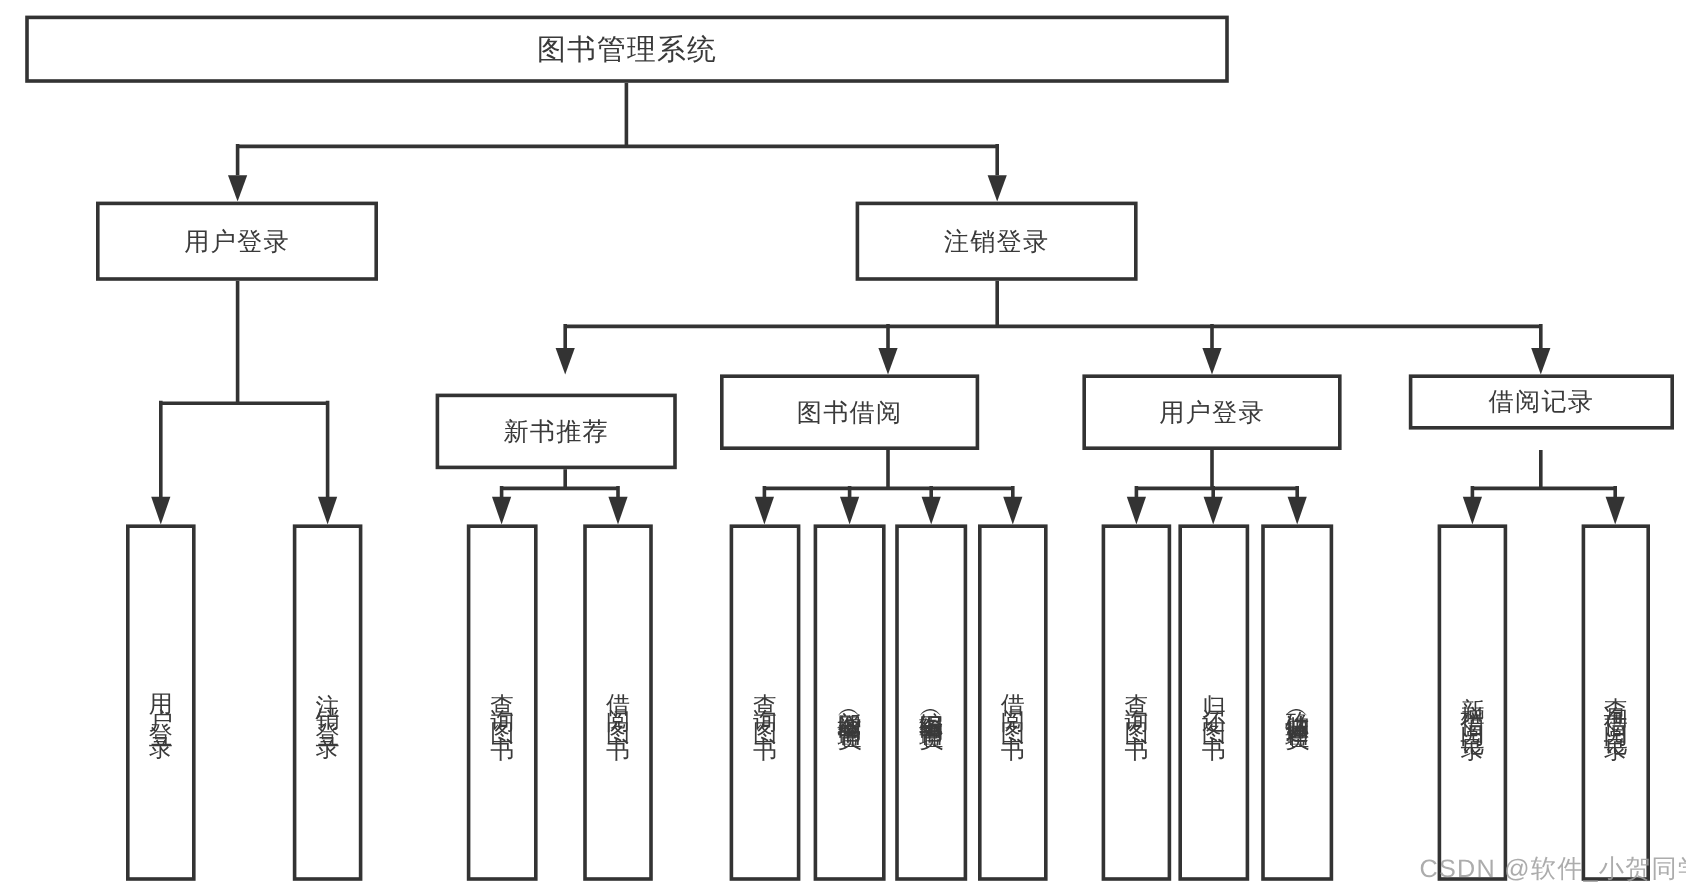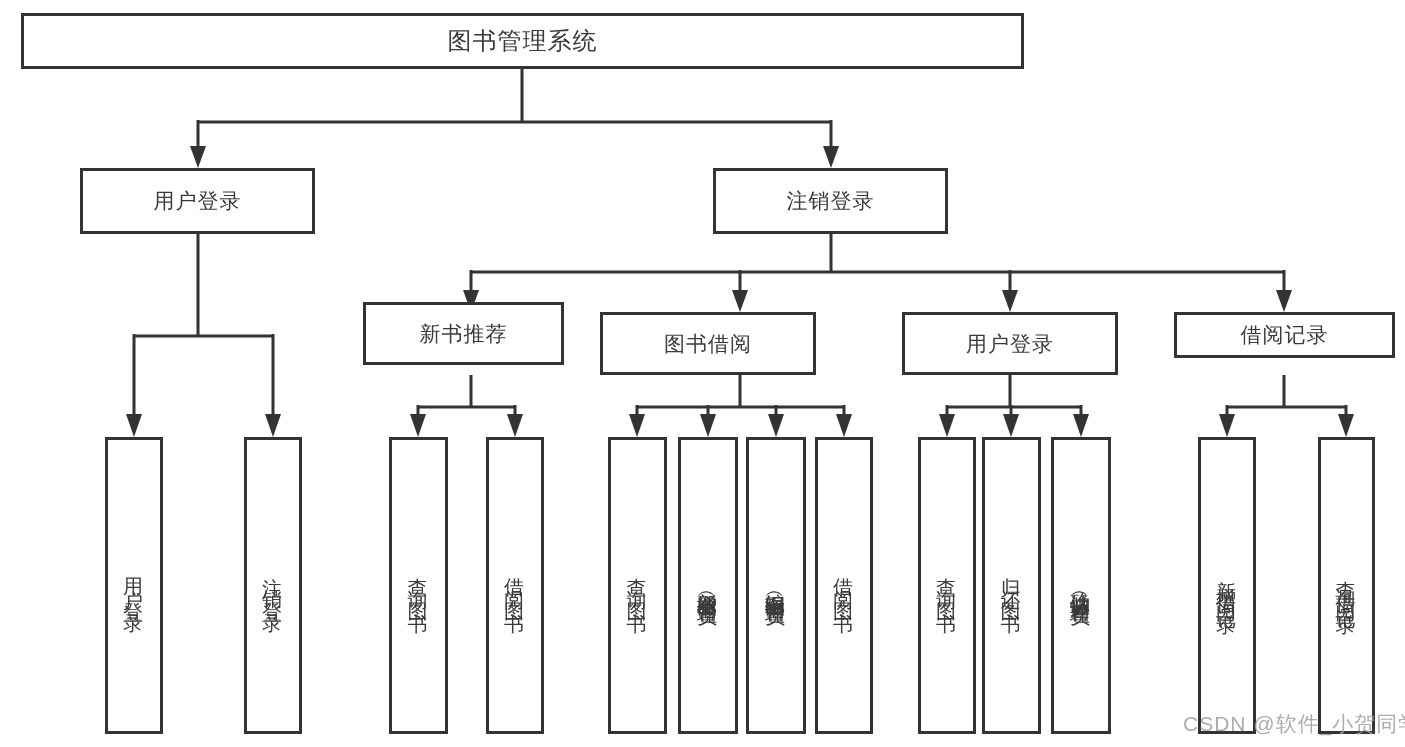--- a/index.html
+++ b/index.html
@@ -81,21 +81,21 @@
   <polygon points="1073,414 1089,414 1081,437"></polygon>
   <polygon points="1219,414 1235,414 1227,437"></polygon>
   <polygon points="1338,414 1354,414 1346,437"></polygon>
 </svg>
 
 <div class="box" style="left:21px;top:13px;width:1003px;height:56px;font-size:24px;">图书管理系统</div>
 
 <div class="box" style="left:80px;top:168px;width:235px;height:66px;">用户登录</div>
 <div class="box" style="left:713px;top:168px;width:235px;height:66px;">注销登录</div>
 
-<div class="box" style="left:363px;top:302px;width:201px;height:63px;">新书推荐</div>
+<div class="box" style="left:363px;top:328px;width:201px;height:63px;">新书推荐</div>
 <div class="box" style="left:600px;top:312px;width:216px;height:63px;">图书借阅</div>
 <div class="box" style="left:902px;top:312px;width:216px;height:63px;">用户登录</div>
 <div class="box" style="left:1174px;top:312px;width:221px;height:46px;">借阅记录</div>
 
 <div class="box vbox sp4" style="left:105px;top:437px;width:58px;height:297px;">用户登录</div>
 <div class="box vbox sp4" style="left:244px;top:437px;width:58px;height:297px;">注销登录</div>
 
 <div class="box vbox sp4" style="left:389px;top:437px;width:59px;height:297px;">查询图书</div>
 <div class="box vbox sp4" style="left:486px;top:437px;width:58px;height:297px;">借阅图书</div>
 

